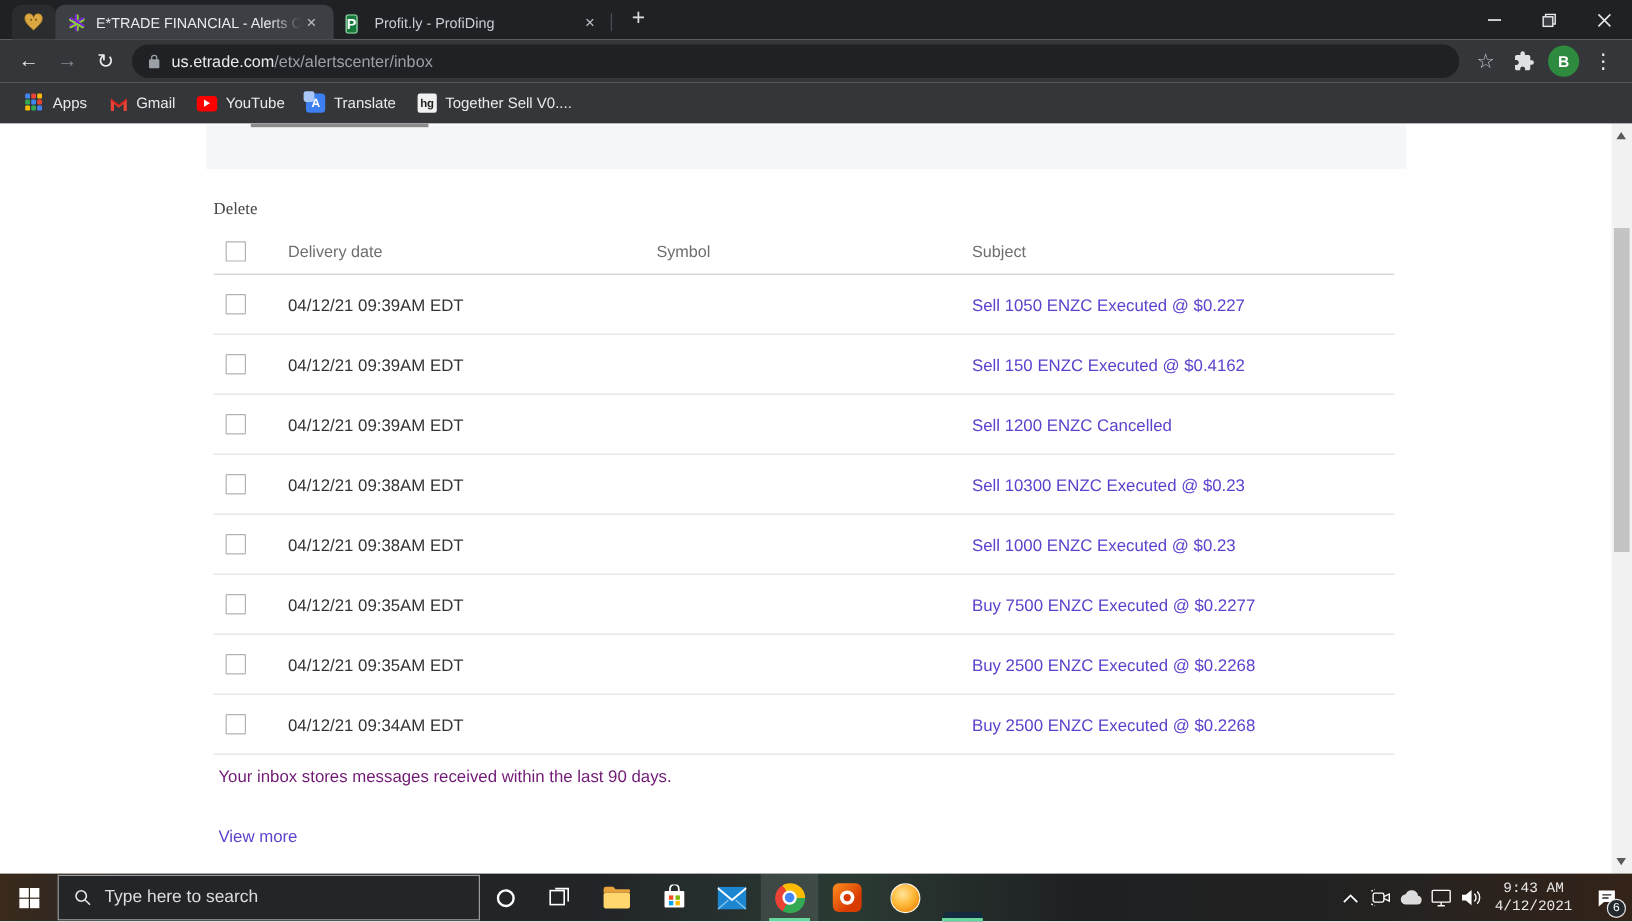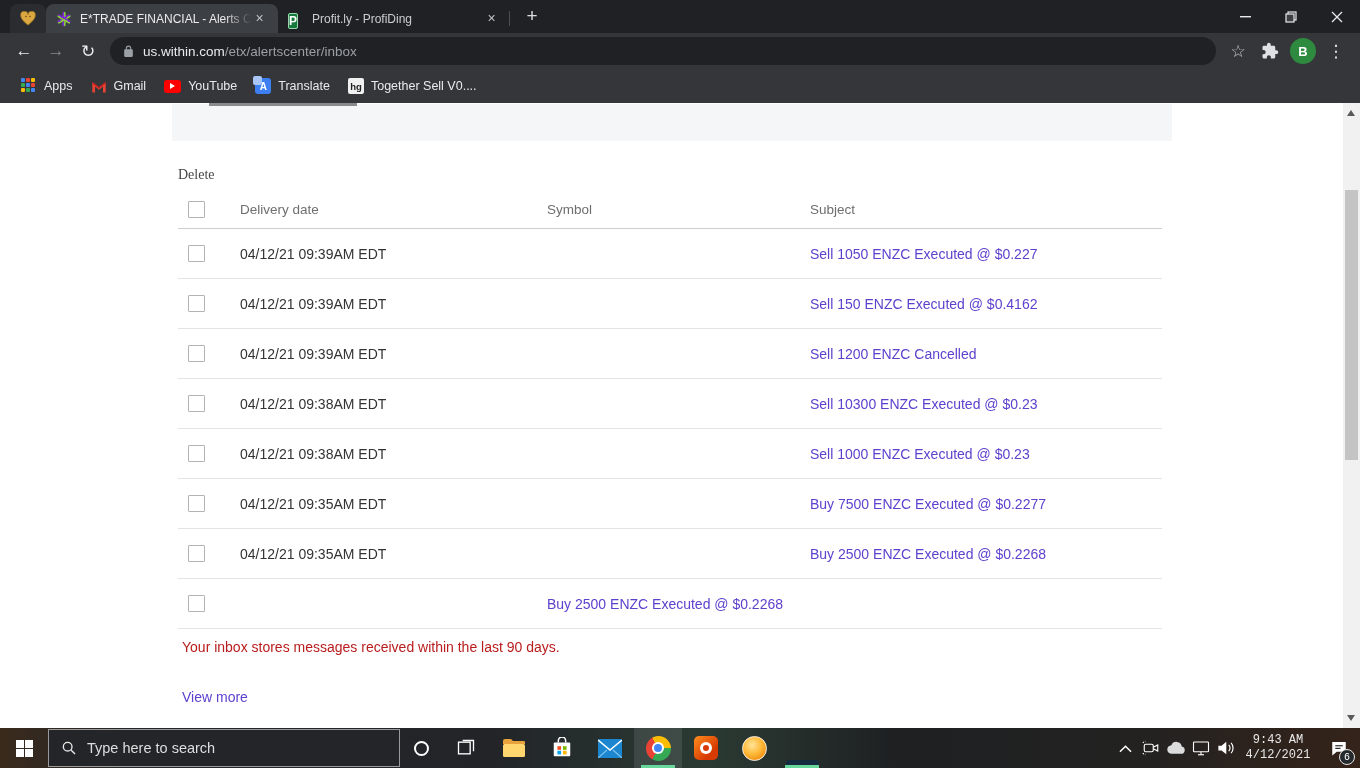--- a/index.html
+++ b/index.html
@@ -51,21 +51,21 @@
   .band { position:absolute; left:172px; top:1px; width:1000px; height:37px; background:#f5f6f7; }
   .tabline { position:absolute; left:209px; top:0; width:148px; height:3px; background:#8a8a8a; }
   .delete-btn { position:absolute; left:178px; top:64px; font-size:14px; color:#474747;font-family:Liberation Serif, serif; }
   .etable { position:absolute; left:178px; top:88px; width:984px; font-size:14px; }
   .thead, .trow { display:grid; grid-template-columns:62px 307px 263px 1fr; align-items:center; }
   .thead { height:38px; color:#6e6e6e; font-size:13.5px; border-bottom:1px solid #cfcfcf; }
   .trow { height:50px; color:#333; border-bottom:1px solid #e4e4e4; }
   .cell.check { padding-left:10px; }
   input[type=checkbox] { appearance:none; -webkit-appearance:none; width:17px; height:17px; border:1px solid #b3b3b3; background:#fff; border-radius:1px; display:block; }
   .subj a { color:#5e41cd; text-decoration:none; }
-  .footnote { position:absolute; left:182px; top:536px; font-size:14px; color:#b91c1c; }
+  .footnote { position:absolute; left:182px; top:536px; font-size:14px; color:#701a75; }
   .viewmore { position:absolute; left:182px; top:586px; font-size:14px; color:#5e41cd; cursor:pointer; }
 
   
   .scrollbar { position:absolute; top:103px; right:0; width:17px; height:625px; background:#f1f1f1; }
   .sb-up { position:absolute; top:7px; left:4px; width:0; height:0; border-left:4.5px solid transparent; border-right:4.5px solid transparent; border-bottom:6px solid #5a5a5a; }
   .sb-down { position:absolute; bottom:7px; left:4px; width:0; height:0; border-left:4.5px solid transparent; border-right:4.5px solid transparent; border-top:6px solid #5a5a5a; }
   .sb-thumb { position:absolute; top:87px; left:2px; width:13px; height:270px; background:#c4c4c4; }
 
   
   .taskbar { position:absolute; top:728px; left:0; width:1360px; height:40px; display:flex; align-items:center;
@@ -161,21 +161,21 @@
   </div>
 
   <div class="toolbar">
     <div class="nav-ic">←</div>
     <div class="nav-ic dim">→</div>
     <div class="nav-ic">↻</div>
     <div class="urlbar">
       <svg width="13" height="13" viewBox="0 0 24 24">
         <path fill="#9aa0a6" d="M12 17a2 2 0 1 0 0-4 2 2 0 0 0 0 4zm6-9h-1V6a5 5 0 0 0-10 0v2H6c-1.1 0-2 .9-2 2v10c0 1.1.9 2 2 2h12c1.1 0 2-.9 2-2V10c0-1.1-.9-2-2-2zM9 6a3 3 0 0 1 6 0v2H9V6z"></path>
       </svg>
-      <span class="url-text"><span>us.within.com</span><span class="url-path">/etx/alertscenter/inbox</span></span>
+      <span class="url-text"><span>us.etrade.com</span><span class="url-path">/etx/alertscenter/inbox</span></span>
     </div>
     <div class="nav-ic" style="color:#c3c7cc;">☆</div>
     <div class="nav-ic">
       <svg width="18" height="18" viewBox="0 0 24 24">
           <path fill="#dfe1e5" d="M20.5 11H19V7c0-1.1-.9-2-2-2h-4V3.5a2.5 2.5 0 0 0-5 0V5H4c-1.1 0-2 .9-2 2v3.8h1.5c1.5 0 2.7 1.2 2.7 2.7S5 16.2 3.5 16.2H2V20c0 1.1.9 2 2 2h3.8v-1.5c0-1.5 1.2-2.7 2.7-2.7s2.7 1.2 2.7 2.7V22H17c1.1 0 2-.9 2-2v-4h1.5a2.5 2.5 0 0 0 0-5z"></path>
         </svg>
     </div>
     <div class="avatar">B</div>
     <div class="nav-ic">⋮</div>
   </div>
@@ -289,20 +289,21 @@
             <input type="checkbox" style="">
           </div>
         <div class="cell">04/12/21 09:35AM EDT</div>
         <div class="cell"></div>
         <div class="cell subj"><a href="#">Buy 2500 ENZC Executed @ $0.2268</a></div>
       </div>
       <div class="trow">
         <div class="cell check">
             <input type="checkbox" style="">
           </div>
+        <div class="cell">04/12/21 09:34AM EDT</div>
         <div class="cell"></div>
         <div class="cell subj"><a href="#">Buy 2500 ENZC Executed @ $0.2268</a></div>
       </div>
     </div>
 
     <div class="footnote">Your inbox stores messages received within the last 90 days.</div>
     <div class="viewmore">View more</div>
   </div>
 
   <div class="scrollbar">

